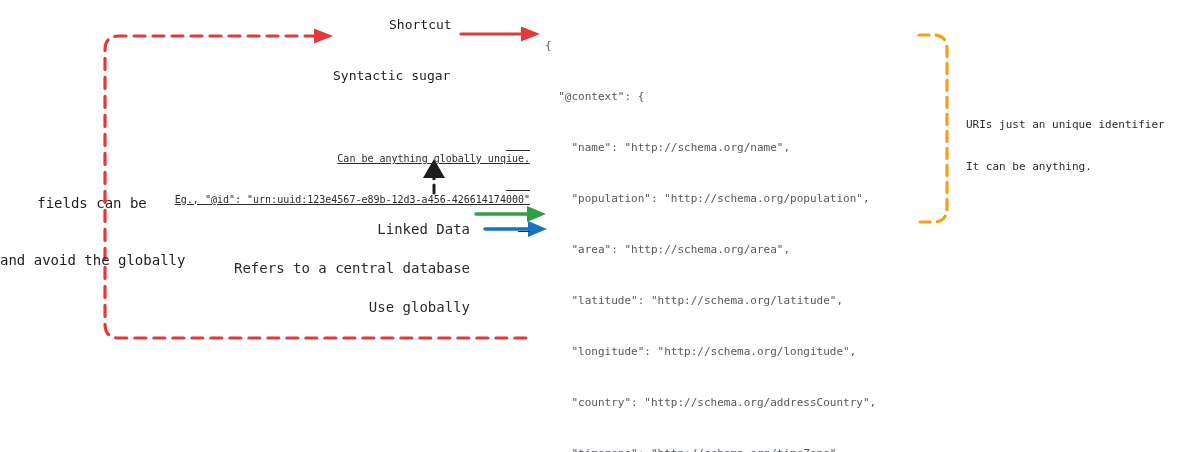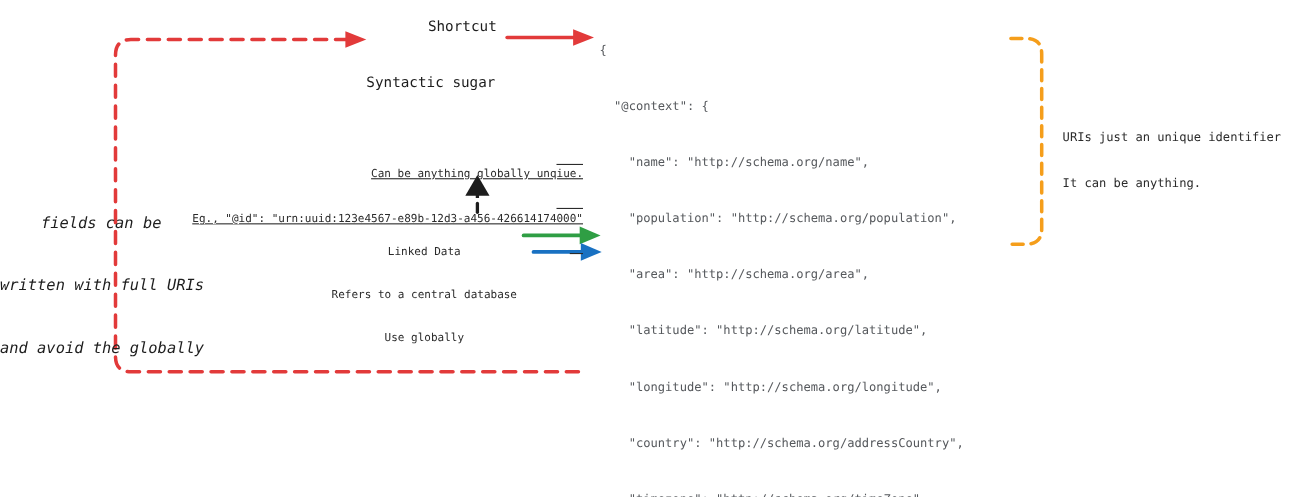--- a/index.html
+++ b/index.html
@@ -9,25 +9,25 @@
     width: 1179px; height: 452px; position: relative; overflow: hidden;
     color: #1d1d1d;
   }
   .canvas { position: absolute; inset: 0; width: 1179px; height: 452px; }
   .abs { position: absolute; white-space: pre; }
   svg.overlay { position: absolute; left: 0; top: 0; pointer-events: none; }
 
   
   .shortcut-line { font-size: 13px; color: #1d1d1d; }
   .left-note { left: 0px; top: 156px; width: 184px; text-align: center;
-               font-size: 14px; line-height: 19px; color: #1d1d1d; font-style: italic; }
+               font-size: 14px; line-height: 19px; color: #1d1d1d; }
   .uuid-note { right: 649px; top: 125px; text-align: right;
                font-size: 10px; line-height: 13.5px; color: #2b2b2b; text-decoration: underline; }
-  .linked-note { right: 709px; top: 197px; text-align: center;
-                 font-size: 10px; line-height: 13px; color: #2b2b2b; }
+  .linked-note { right: 709px; top: 197px; text-align: right;
+                 font-size: 14px; line-height: 13px; color: #2b2b2b; }
   .uri-note { left: 966px; top: 90px; font-size: 11px; line-height: 14px;
               color: #2b2b2b; }
 
   
   .code-block { left: 545px; top: 3px; font-size: 11px; line-height: 17px;
                 color: #55585c; }
   .code-line { white-space: pre; height: 17px; }
 </style>
 </head>
 <body>
@@ -53,21 +53,20 @@
     <polygon points="528,221 547,229 528,237" fill="#1971c2"></polygon>
 
     <path d="M 919 35 L 933 35 Q 947 35 947 49 L 947 208 Q 947 222 933 222 L 919 222" fill="none" stroke-width="3.2" stroke-linecap="round" stroke-dasharray="10 7" stroke="#f59e1b"></path>
   </svg>
 
   <div class="abs shortcut-line" style="left:389px; top:17px;">Shortcut</div>
   <div class="abs shortcut-line" style="left:333px; top:36px;margin-top:32px;">Syntactic sugar</div>
 
   <div class="abs left-note">
     <div>fields can be</div>
-    <div>written with full URIs</div>
     <div>and avoid the globally</div>
   </div>
 
   <div class="abs uuid-note">
     <div>Can be anything globally unqiue.</div>
     <div>Eg., "@id": "urn:uuid:123e4567-e89b-12d3-a456-426614174000"</div>
   </div>
 
   <div class="abs linked-note">
     <div>Linked Data</div>

